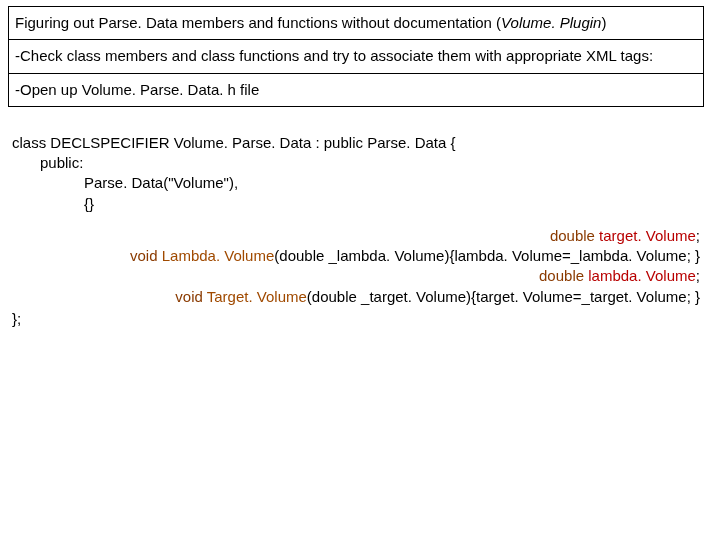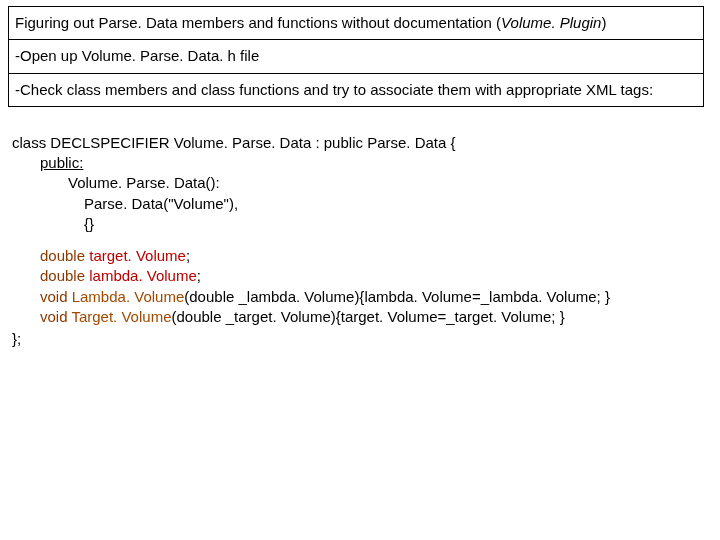--- a/index.html
+++ b/index.html
@@ -27,68 +27,67 @@
   .cell.first {
     border-top: 1px solid #000;
   }
   .italic { font-style: italic; }
   .code-block {
     margin-top: 26px;
     padding: 0 4px;
     line-height: 1.35;
     font-size: 15px;
   }
-  .indent1 { padding-left: 28px; text-decoration: underline; }
+  .indent1 { padding-left: 28px; }
   .indent2 { padding-left: 56px; }
   .indent3 { padding-left: 72px; }
-  .member { padding-left: 28px; }
+  .member { padding-left: 28px; text-align: right; }
   .red { color: #b80000; }
   .brown { color: #8a3a00; }
   .fn-brown { color: #a04a00; }
   .close-brace { margin-top: 2px; }
   .spacer-xs { height: 4px; }
   .no-wrap { white-space: nowrap; overflow: hidden; }
 </style>
 </head>
 <body>
 
 <div class="page">
 
   <div class="cell first">
     <span>Figuring out Parse. Data members and functions without documentation (</span><span class="italic">Volume. Plugin</span><span>)</span>
   </div>
 
 
   <div class="cell">
-    <span>-Open up Volume. Parse. Data. h file</span>
+    <span>-Check class members and class functions and try to associate them with appropriate XML tags:</span>
   </div>
 
   <div class="cell">
-    <span>-Check class members and class functions and try to associate them with appropriate XML tags:</span>
+    <span>-Open up Volume. Parse. Data. h file</span>
   </div>
 
   <div class="code-block">
     <div>class DECLSPECIFIER Volume. Parse. Data : public Parse. Data {</div>
     <div class="indent1">public:</div>
-    <div class="indent2">Volume. Parse. Data():</div>
     <div class="indent3">Parse. Data("Volume"),</div>
     <div class="indent3">{}</div>
 
     <div class="spacer-xs"></div>
     <div class="spacer-xs"></div>
     <div class="spacer-xs"></div>
 
     <div class="member no-wrap">
       <span class="brown">double </span><span class="red">target. Volume</span><span>;</span>
     </div>
     <div class="member no-wrap">
-      <span class="brown">double </span><span class="red">lambda. Volume</span><span>;</span>
+      <span class="brown">void </span><span class="fn-brown">Lambda. Volume</span><span>(double _lambda. Volume){lambda. Volume=_lambda. Volume; }</span>
     </div>
     <div class="member no-wrap">
-      <span class="brown">void </span><span class="fn-brown">Lambda. Volume</span><span>(double _lambda. Volume){lambda. Volume=_lambda. Volume; }</span>
+      <span class="brown">double </span><span class="red">lambda. Volume</span><span>;</span>
     </div>
     <div class="member no-wrap">
       <span class="brown">void </span><span class="fn-brown">Target. Volume</span><span>(double _target. Volume){target. Volume=_target. Volume; }</span>
     </div>
 
     <div class="close-brace">};</div>
   </div>
 
 </div>
 

